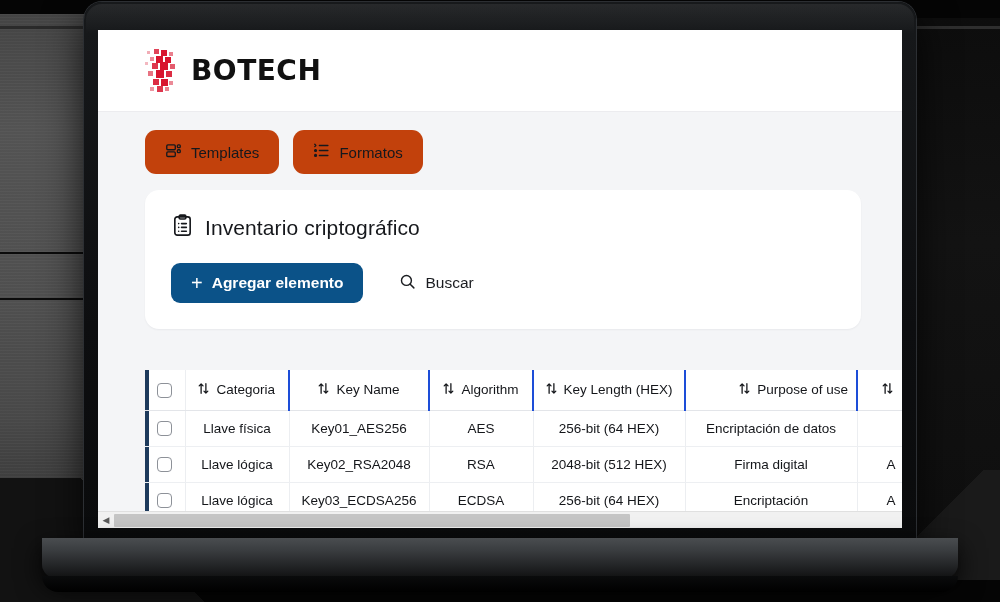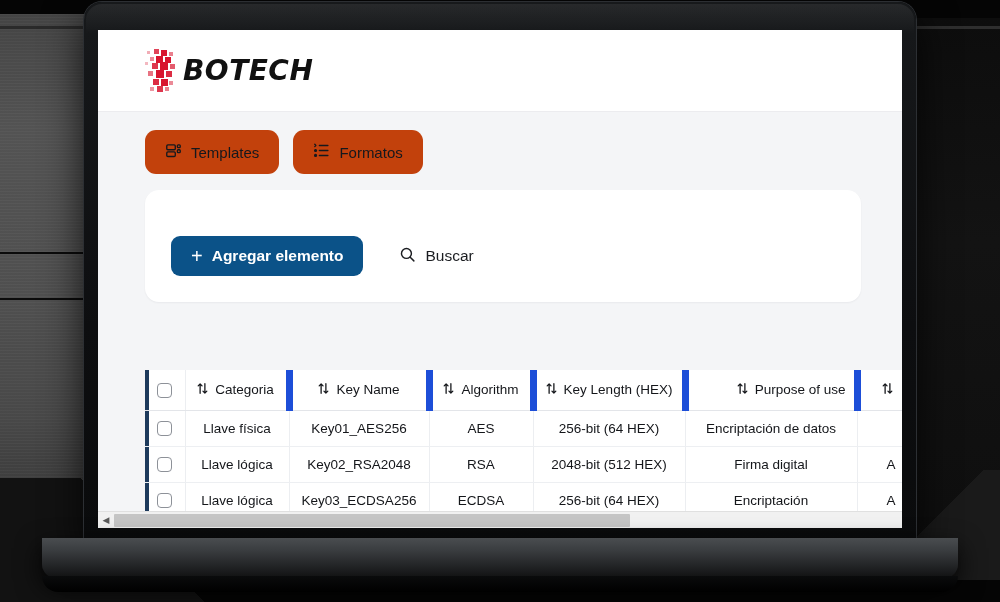--- a/index.html
+++ b/index.html
@@ -86,21 +86,21 @@
   }
 
   
   .app { width: 804px; height: 498px; background: #f4f5f7; position: relative; }
 
   .header {
     height: 82px; background: #ffffff;
     display: flex; align-items: center; padding-left: 47px;
     border-bottom: 1px solid #ececef;
   }
-  .logo { display: flex; align-items: center; gap: 2px; font-style: italic; }
+  .logo { display: flex; align-items: center; gap: 10px; }
   .logo-mark { width: 36px; height: 44px; position: relative; }
   .px { position: absolute; background: #d8152f; }
   .logo-text {
     font-size: 28px; font-weight: 700; letter-spacing: .5px;
     color: #111; font-family: "DejaVu Sans", sans-serif;
   }
 
   
   .tabs-strip {
     background: #f4f5f7; padding: 18px 0 16px 47px;
@@ -142,21 +142,21 @@
   }
 
   
   .table-wrap {
     position: absolute; left: 47px; top: 340px; right: 0;
     background: #fff;
   }
   table { border-collapse: collapse; width: 780px; table-layout: fixed; }
   thead th {
     background: #fff; height: 40px; font-size: 13.5px; font-weight: 500;
-    color: #14161a; border-bottom: 1px solid #e3e5e9; border-right: 7px solid #1d4ed8;
+    color: #14161a; border-bottom: 1px solid #e3e5e9; border-right: 2px solid #1d4ed8;
     white-space: nowrap; padding: 0 8px;
   }
   thead th .hcell { display: inline-flex; align-items: center; gap: 7px; }
   tbody td {
     height: 36px; font-size: 13.5px; color: #14161a; text-align: center;
     border-bottom: 1px solid #edeff2; border-right: 1px solid #eceef1;
     white-space: nowrap; padding: 8px 6px;
   }
   th.col-check, td.col-check { width: 40px; border-right: 1px solid #eceef1; position: relative; }
   .rowbar { position: absolute; left: 0; top: 0; width: 4px; height: 100%; background: #1d3a5c; }
@@ -255,20 +255,35 @@
                 <circle cx="3.6" cy="19" r="1.3" fill="#15181d"></circle>
               </svg>
             </span>
             <span>Formatos</span>
           </button>
 
 
         </div>
 
         <div class="card">
+          <div class="card-title">
+            <span>
+              <svg width="23" height="23" viewBox="0 0 24 24" fill="none" stroke="#16181c" stroke-width="1.7" stroke-linecap="round" stroke-linejoin="round">
+                <rect x="4" y="3" width="16" height="19" rx="2.5"></rect>
+                  <rect x="8.5" y="1.2" width="7" height="4" rx="1.3"></rect>
+                <line x1="8" y1="10" x2="8" y2="10"></line>
+                  <line x1="11" y1="10" x2="16" y2="10"></line>
+                <line x1="8" y1="14" x2="8" y2="14"></line>
+                  <line x1="11" y1="14" x2="16" y2="14"></line>
+                <line x1="8" y1="18" x2="8" y2="18"></line>
+                  <line x1="11" y1="18" x2="16" y2="18"></line>
+              </svg>
+            </span>
+            <h1>Inventario criptográfico</h1>
+          </div>
 
           <div class="actions">
             <button class="btn-primary">
               <span class="btn-plus">+</span>
               <span>Agregar elemento</span>
             </button>
             <button class="search-btn">
               <span>
                 <svg width="17" height="17" viewBox="0 0 24 24" fill="none" stroke="#1b1d21" stroke-width="2" stroke-linecap="round">
                   <circle cx="10.5" cy="10.5" r="7"></circle>

